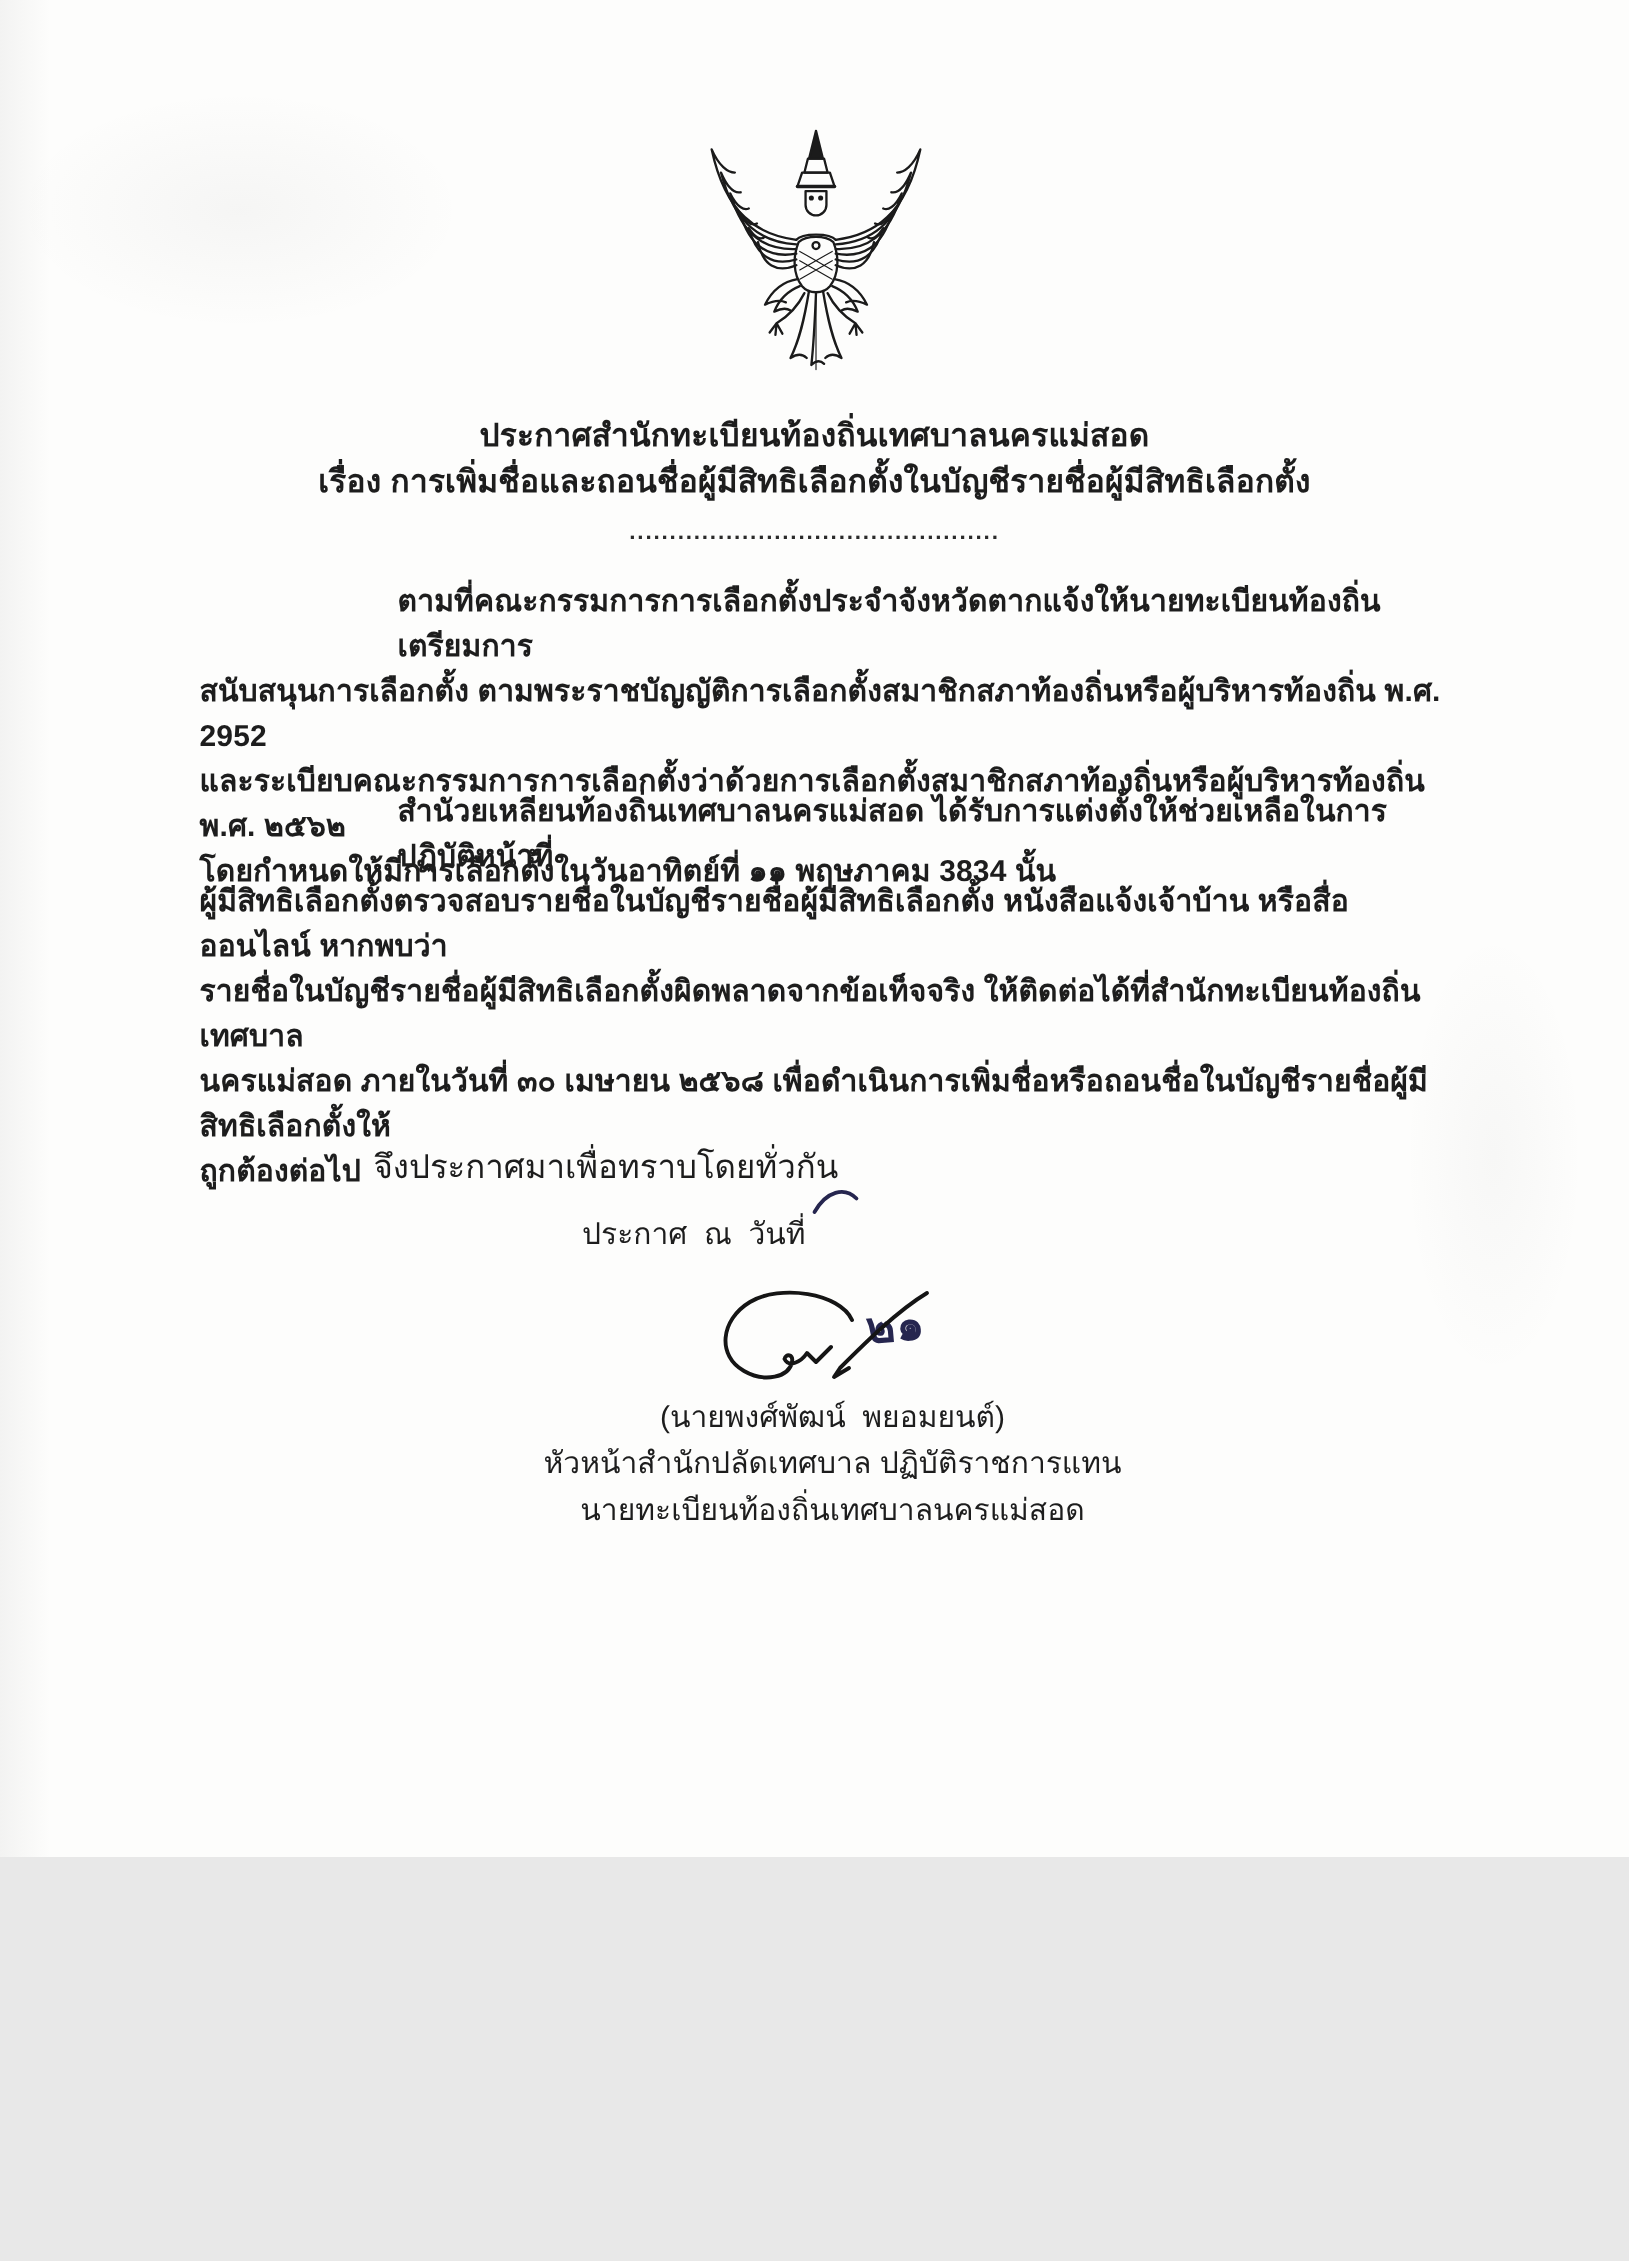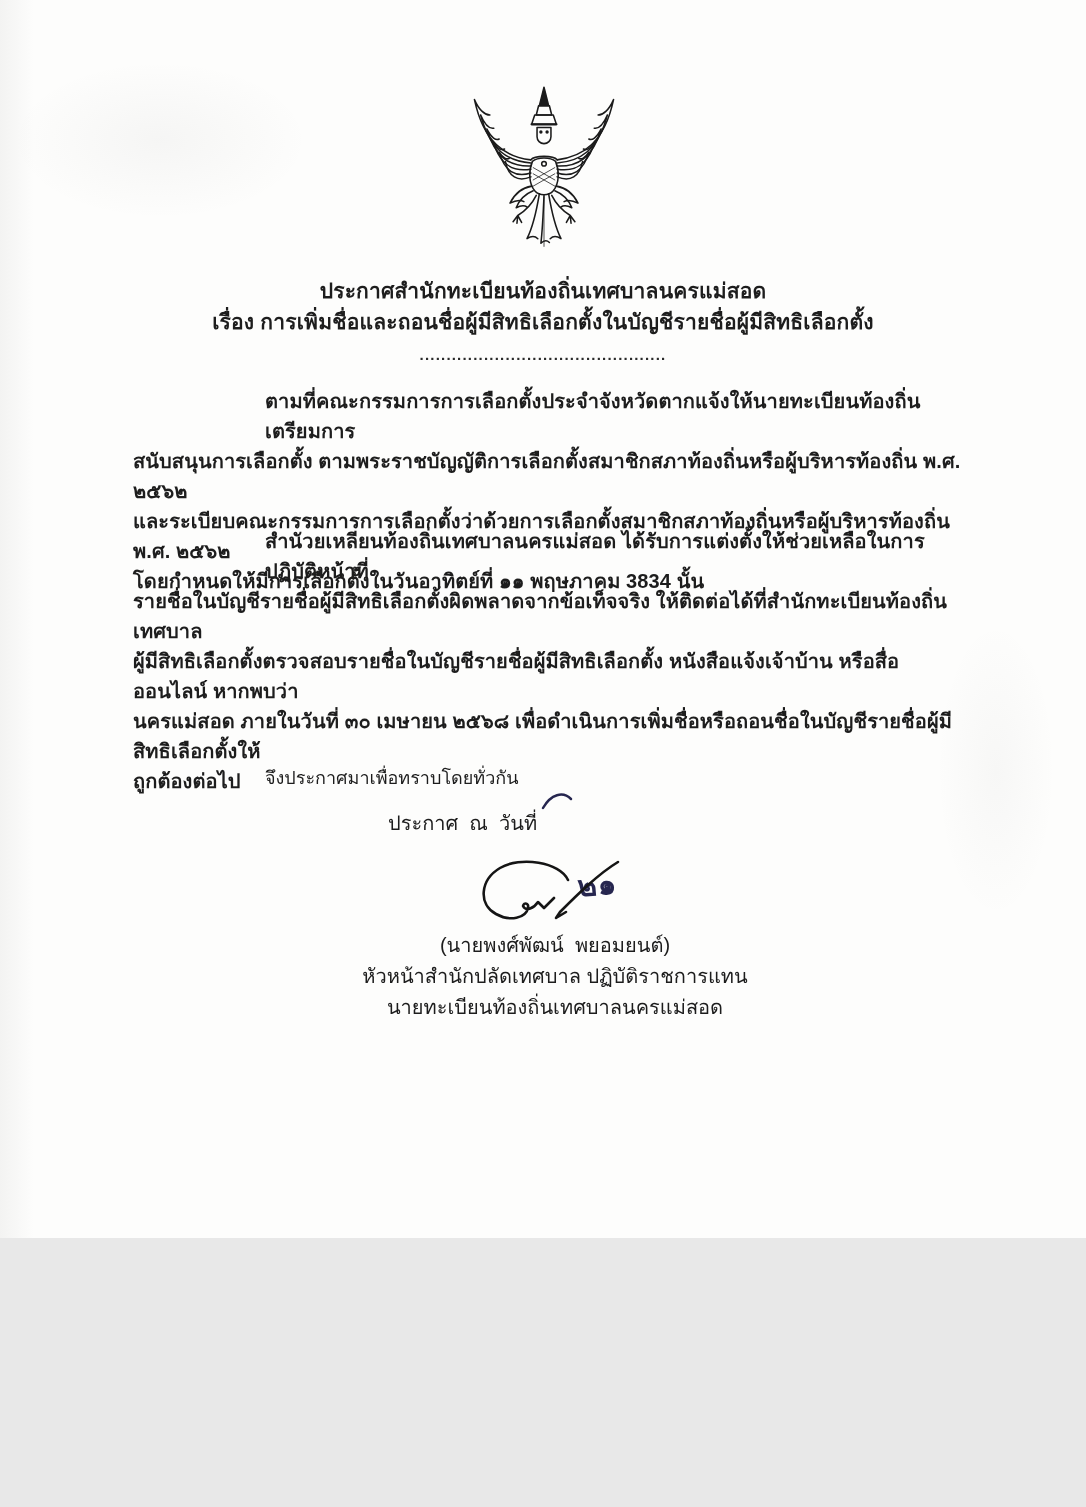--- a/index.html
+++ b/index.html
@@ -47,22 +47,22 @@
   .p2 { top: 526px; }
   .line {
     font-size: 20px;
     line-height: 30px;
     white-space: pre-wrap;
     letter-spacing: 0.1px;
     font-weight: bold;
   }
   .indent { padding-left: 132px; }
   .closing {
-    position: absolute; left: 265px; top: 763px;
-    font-size: 18px; line-height: 30px;
+    position: absolute; left: 249px; top: 763px;
+    font-size: 22px; line-height: 30px;
   }
   .dateline {
     position: absolute; left: 388px; top: 806px;
     font-size: 20px; line-height: 34px;
     display: flex; align-items: flex-start; text-align: right;
   }
   .dateline span { white-space: pre-wrap; }
   .handwritten-wrap { position: relative; margin: 0 10px 0 8px; }
   .handwritten {
     display: inline-block;
@@ -144,29 +144,29 @@
       </g>
     </svg>
   </div>
 
   <div class="title-line t1">ประกาศสำนักทะเบียนท้องถิ่นเทศบาลนครแม่สอด</div>
   <div class="title-line t2">เรื่อง การเพิ่มชื่อและถอนชื่อผู้มีสิทธิเลือกตั้งในบัญชีรายชื่อผู้มีสิทธิเลือกตั้ง</div>
   <div class="dots">..............................................</div>
 
   <div class="para p1">
     <div class="line indent">ตามที่คณะกรรมการการเลือกตั้งประจำจังหวัดตากแจ้งให้นายทะเบียนท้องถิ่นเตรียมการ</div>
-    <div class="line">สนับสนุนการเลือกตั้ง ตามพระราชบัญญัติการเลือกตั้งสมาชิกสภาท้องถิ่นหรือผู้บริหารท้องถิ่น พ.ศ. ๒๕๖๒</div>
+    <div class="line">สนับสนุนการเลือกตั้ง ตามพระราชบัญญัติการเลือกตั้งสมาชิกสภาท้องถิ่นหรือผู้บริหารท้องถิ่น พ.ศ. 2952</div>
     <div class="line">และระเบียบคณะกรรมการการเลือกตั้งว่าด้วยการเลือกตั้งสมาชิกสภาท้องถิ่นหรือผู้บริหารท้องถิ่น พ.ศ. ๒๕๖๒</div>
     <div class="line">โดยกำหนดให้มีการเลือกตั้งในวันอาทิตย์ที่ ๑๑ พฤษภาคม 3834 นั้น</div>
   </div>
 
   <div class="para p2">
     <div class="line indent">สำนัวยเหลียนท้องถิ่นเทศบาลนครแม่สอด ได้รับการแต่งตั้งให้ช่วยเหลือในการปฏิบัติหน้าที่</div>
+    <div class="line">ผู้มีสิทธิเลือกตั้งตรวจสอบรายชื่อในบัญชีรายชื่อผู้มีสิทธิเลือกตั้ง หนังสือแจ้งเจ้าบ้าน หรือสื่อออนไลน์ หากพบว่า</div>
     <div class="line">รายชื่อในบัญชีรายชื่อผู้มีสิทธิเลือกตั้งผิดพลาดจากข้อเท็จจริง ให้ติดต่อได้ที่สำนักทะเบียนท้องถิ่นเทศบาล</div>
-    <div class="line">ผู้มีสิทธิเลือกตั้งตรวจสอบรายชื่อในบัญชีรายชื่อผู้มีสิทธิเลือกตั้ง หนังสือแจ้งเจ้าบ้าน หรือสื่อออนไลน์ หากพบว่า</div>
     <div class="line">นครแม่สอด ภายในวันที่ ๓๐ เมษายน ๒๕๖๘ เพื่อดำเนินการเพิ่มชื่อหรือถอนชื่อในบัญชีรายชื่อผู้มีสิทธิเลือกตั้งให้</div>
     <div class="line">ถูกต้องต่อไป</div>
   </div>
 
   <div class="closing">จึงประกาศมาเพื่อทราบโดยทั่วกัน</div>
 
   <div class="dateline">
     <span>ประกาศ  ณ  วันที่</span>
     <span class="handwritten-wrap">
       <svg class="pen-flick" width="32" height="20" viewBox="0 0 32 20">

